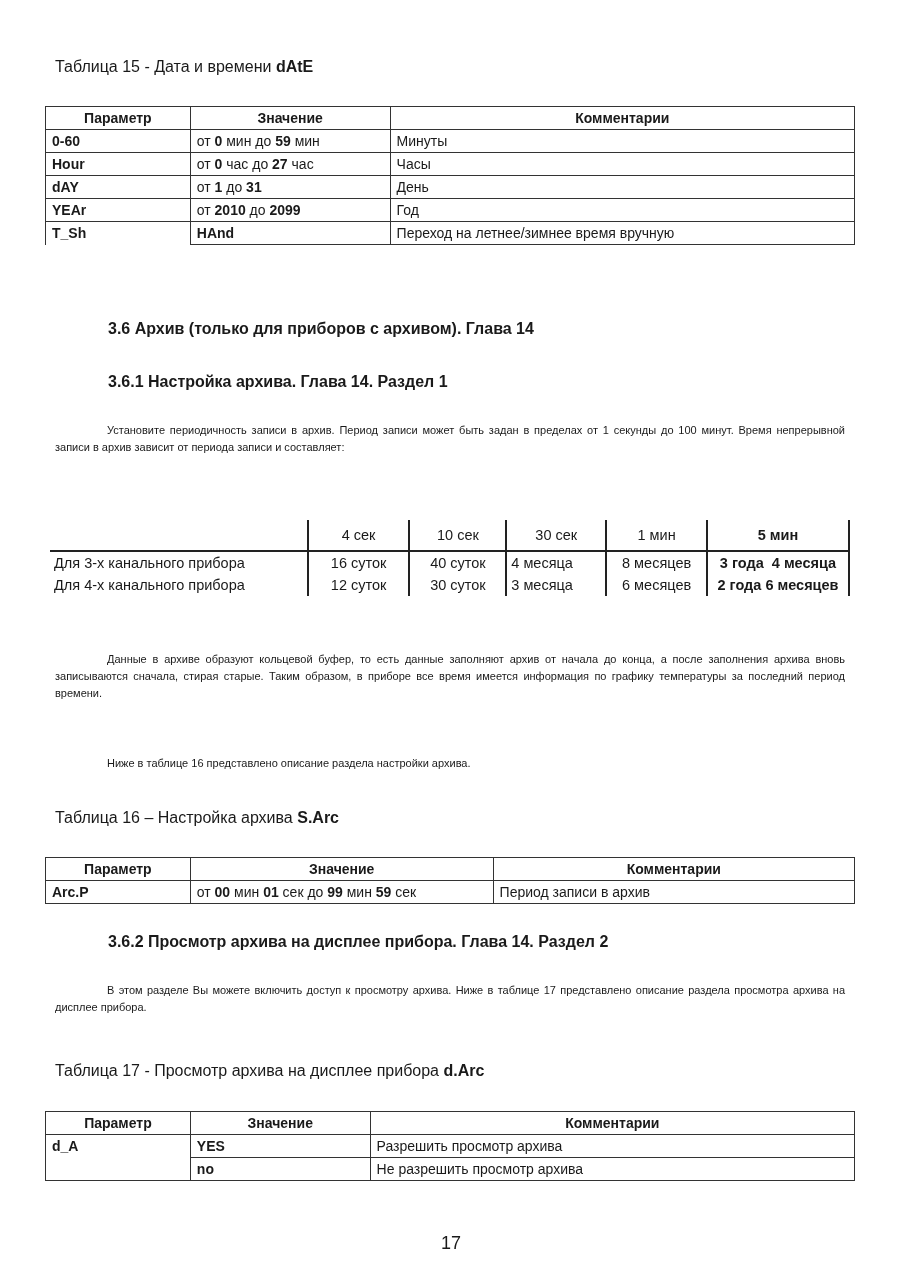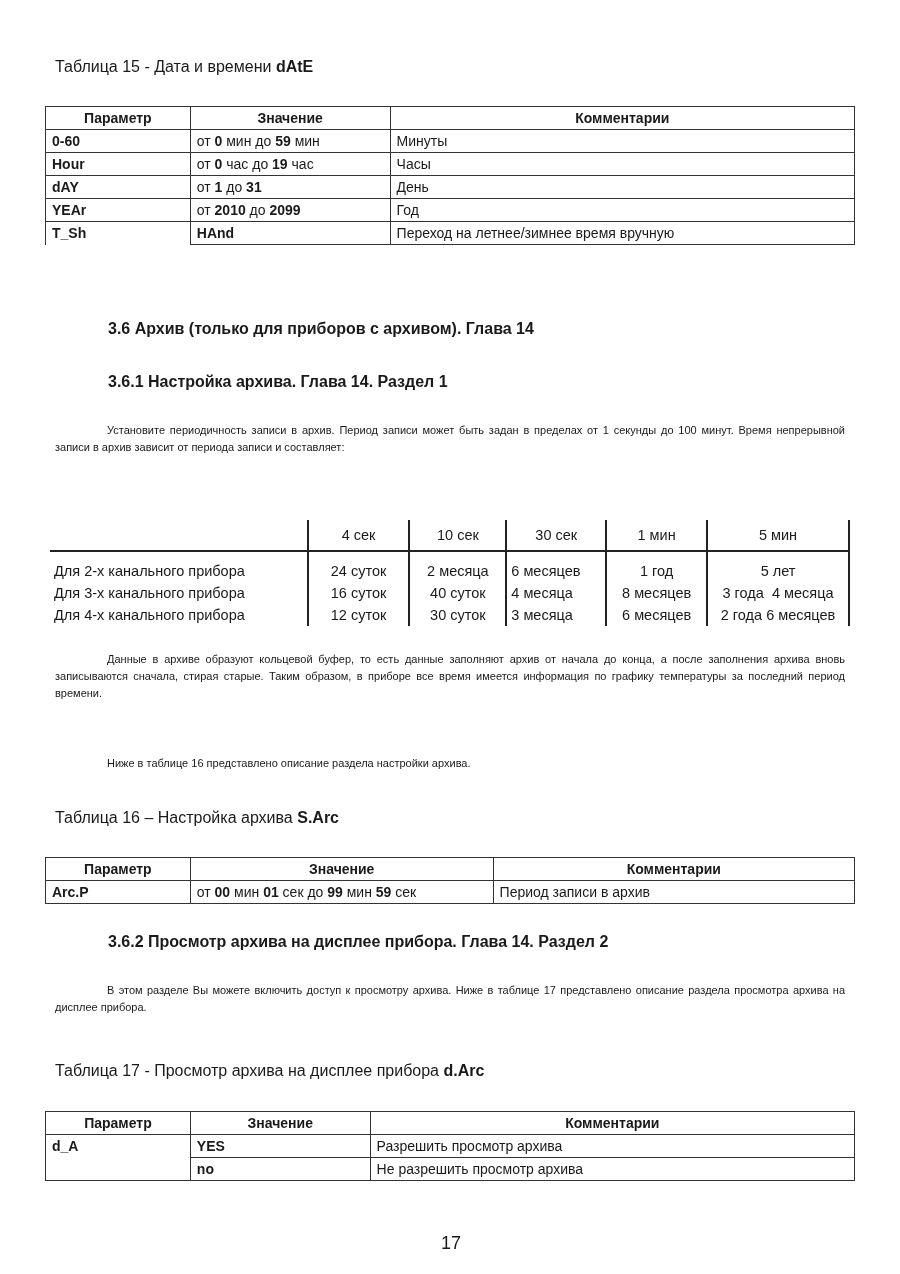--- a/index.html
+++ b/index.html
@@ -20,21 +20,21 @@
     vertical-align: middle; white-space: nowrap;
   }
   table.grid th { text-align: center; font-weight: bold; }
   table.grid td.b { font-weight: bold; }
   table.grid td.noborder-bottom { border-bottom: none; }
   table.grid td.noborder-top { border-top: none; }
   table.periods { border-collapse: collapse; font-size: 14.5px; }
   table.periods td { padding: 0 4px; height: 22px; white-space: nowrap; text-align: center; }
   table.periods td.lbl { text-align: left; padding-left: 4px; }
   table.periods td.vl { border-left: 2px solid #222; }
-  table.periods td.vr { border-right: 2px solid #222; }
+  table.periods td.vr { border-right: 2px solid #222; font-weight: bold; }
   table.periods tr.head td { height: 30px; border-bottom: 2px solid #222; }
   table.periods td.left { text-align: left; }
   .pagenum { font-size: 18px; }
 </style>
 </head>
 <body>
 
 <div class="abs caption" style="left:55px; top:58px;">
   <span>Таблица 15 - Дата и времени </span><b>dAtE</b>
 </div>
@@ -51,21 +51,21 @@
     <th>Значение</th>
     <th>Комментарии</th>
   </tr>
   <tr>
     <td class="b">0-60</td>
     <td><span>от </span><b>0</b><span> мин до </span><b>59</b><span> мин</span></td>
     <td>Минуты</td>
   </tr>
   <tr>
     <td class="b">Hour</td>
-    <td><span>от </span><b>0</b><span> час до </span><b>19</b><span> час</span></td>
+    <td><span>от </span><b>0</b><span> час до </span><b>27</b><span> час</span></td>
     <td>Часы</td>
   </tr>
   <tr>
     <td class="b">dAY</td>
     <td><span>от </span><b>1</b><span> до </span><b>31</b></td>
     <td>День</td>
   </tr>
   <tr>
     <td class="b">YEAr</td>
     <td><span>от </span><b>2010</b><span> до </span><b>2099</b></td>
@@ -97,28 +97,20 @@
       <col style="width:142px">
     </colgroup>
   <tbody>
       <tr class="head">
     <td class="lbl"></td>
     <td class="vl">4 сек</td>
     <td class="vl">10 сек</td>
     <td class="vl">30 сек</td>
     <td class="vl">1 мин</td>
     <td class="vl vr">5 мин</td>
-  </tr>
-  <tr>
-    <td class="lbl" style="padding-top:8px">Для 2-х канального прибора</td>
-    <td class="vl" style="padding-top:8px">24 суток</td>
-    <td class="vl" style="padding-top:8px">2 месяца</td>
-    <td class="vl left" style="padding-top:8px">6 месяцев</td>
-    <td class="vl" style="padding-top:8px">1 год</td>
-    <td class="vl vr" style="padding-top:8px">5 лет</td>
   </tr>
   <tr>
     <td class="lbl">Для 3-х канального прибора</td>
     <td class="vl">16 суток</td>
     <td class="vl">40 суток</td>
     <td class="vl left">4 месяца</td>
     <td class="vl">8 месяцев</td>
     <td class="vl vr" style="white-space:pre">3 года  4 месяца</td>
   </tr>
   <tr>

